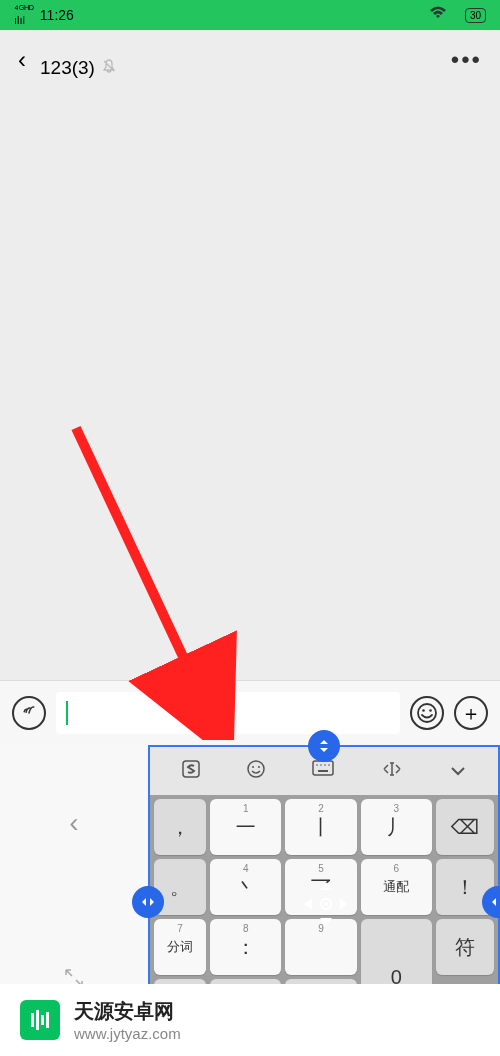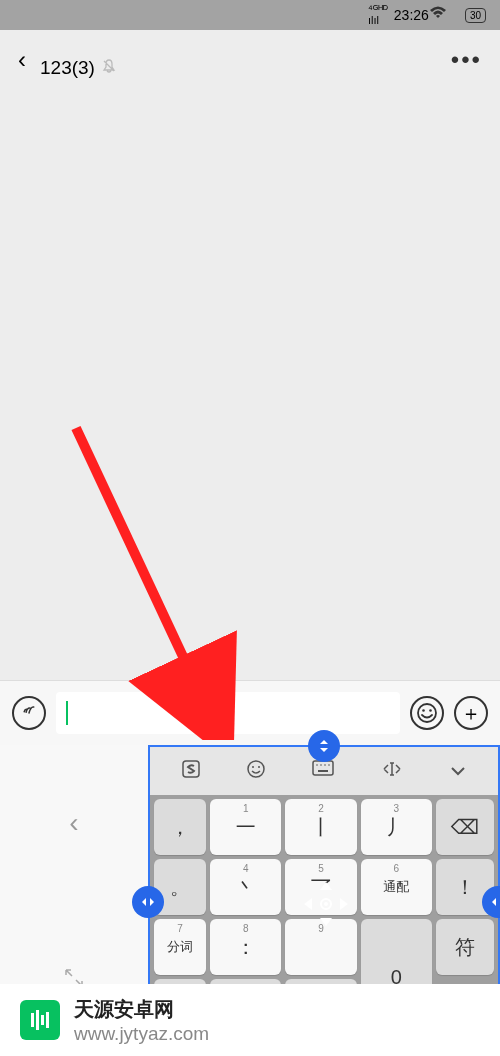--- a/index.html
+++ b/index.html
@@ -1,18 +1,18 @@
 <!DOCTYPE html>
 <html><head>
   <meta charset="utf-8">
   <style>
     * { margin: 0; padding: 0; box-sizing: border-box; font-family: -apple-system, sans-serif; }
     body { width: 500px; height: 1056px; background: #ededed; position: relative; overflow: hidden; }
     
-    .status-bar { height: 30px; display: flex; align-items: center; justify-content: flex-end; padding: 0 14px; background: #a3a3a3; }
+    .status-bar { height: 30px; display: flex; align-items: center; justify-content: space-between; padding: 0 14px; background: #22c55e; }
     .status-left { display: flex; align-items: center; gap: 6px; font-size: 14px; font-weight: 500; }
     .status-right { display: flex; align-items: center; gap: 18px; }
     .signal-icon { font-size: 11px; line-height: 1; }
     
     .nav-bar { height: 60px; display: flex; align-items: center; padding: 0 18px; background: #ededed; }
     .nav-back { font-size: 24px; font-weight: 300; }
     .nav-title { margin-left: 14px; font-size: 19px; flex: 1; display: flex; align-items: center; gap: 6px; margin-top: 16px; }
     .nav-mute { color: #aaa; }
     .nav-more { font-size: 24px; letter-spacing: 2px; color: #333; }
     
@@ -52,29 +52,29 @@
     .dh-left { top: 886px; left: 132px; }
     .dh-right { top: 886px; left: 482px; }
     
     .move-cross { position: absolute; top: 878px; left: 300px; width: 52px; height: 52px; z-index: 8; }
     .move-cross svg { width: 100%; height: 100%; }
     
     .watermark { position: absolute; bottom: 0; left: 0; right: 0; height: 72px; background: #fff; display: flex; align-items: center; padding: 0 20px; gap: 14px; z-index: 20; }
     .wm-logo { width: 40px; height: 40px; background: #07c160; border-radius: 6px; display: flex; align-items: center; justify-content: center; }
     .wm-text { display: flex; flex-direction: column; }
     .wm-title { font-size: 20px; font-weight: 600; color: #222; }
-    .wm-sub { font-size: 19px; color: #888; }
+    .wm-sub { font-size: 15px; color: #888; }
   </style>
 </head>
 <body>
 
 <div class="status-bar">
   <div class="status-left">
     <span class="signal-icon">⁴ᴳᴴᴰ<br>ılıl</span>
-    <span>23:26</span>
+    <span>11:26</span>
   </div>
   <div class="status-right">
     <span><svg width="18" height="14" viewBox="0 0 18 14">
           <path d="M9 12 L7 10 Q9 8 11 10 Z M4 7 Q9 2 14 7 L12 9 Q9 6 6 9 Z M1 4 Q9 -3 17 4 L15 6 Q9 0 3 6 Z" fill="#333"></path>
         </svg></span>
     <span style="border:1.5px solid #333;border-radius:4px;padding:1px 4px;font-size:10px;position:relative">30</span>
   </div>
 </div>
 
 <div class="nav-bar">

